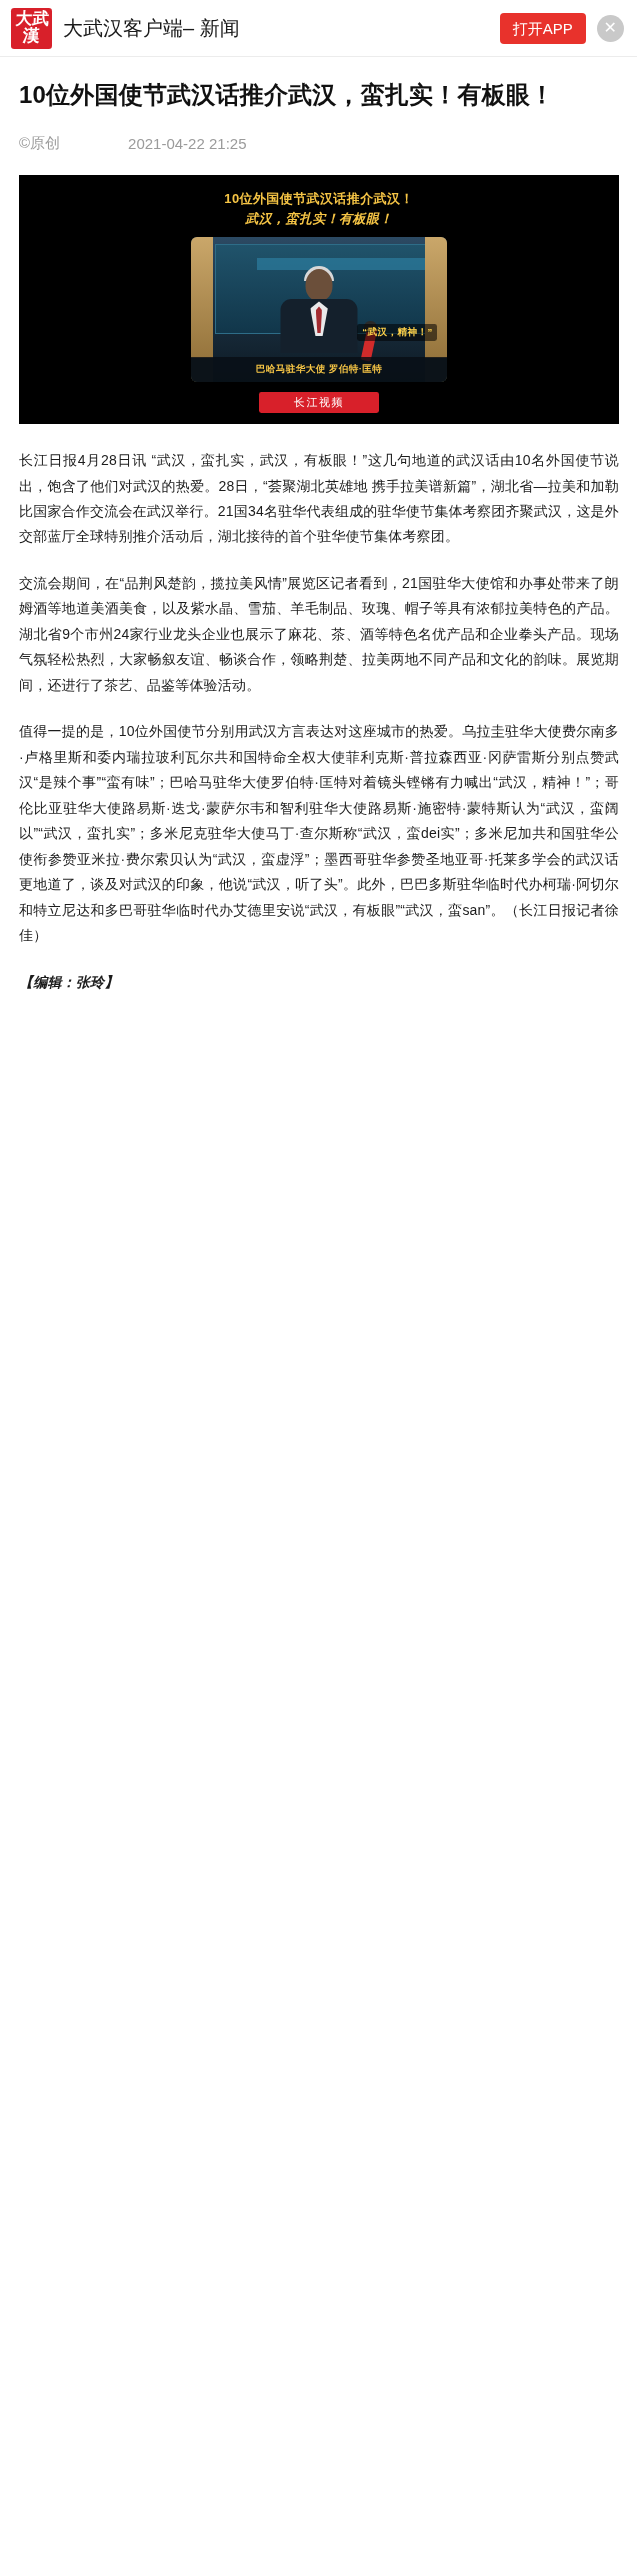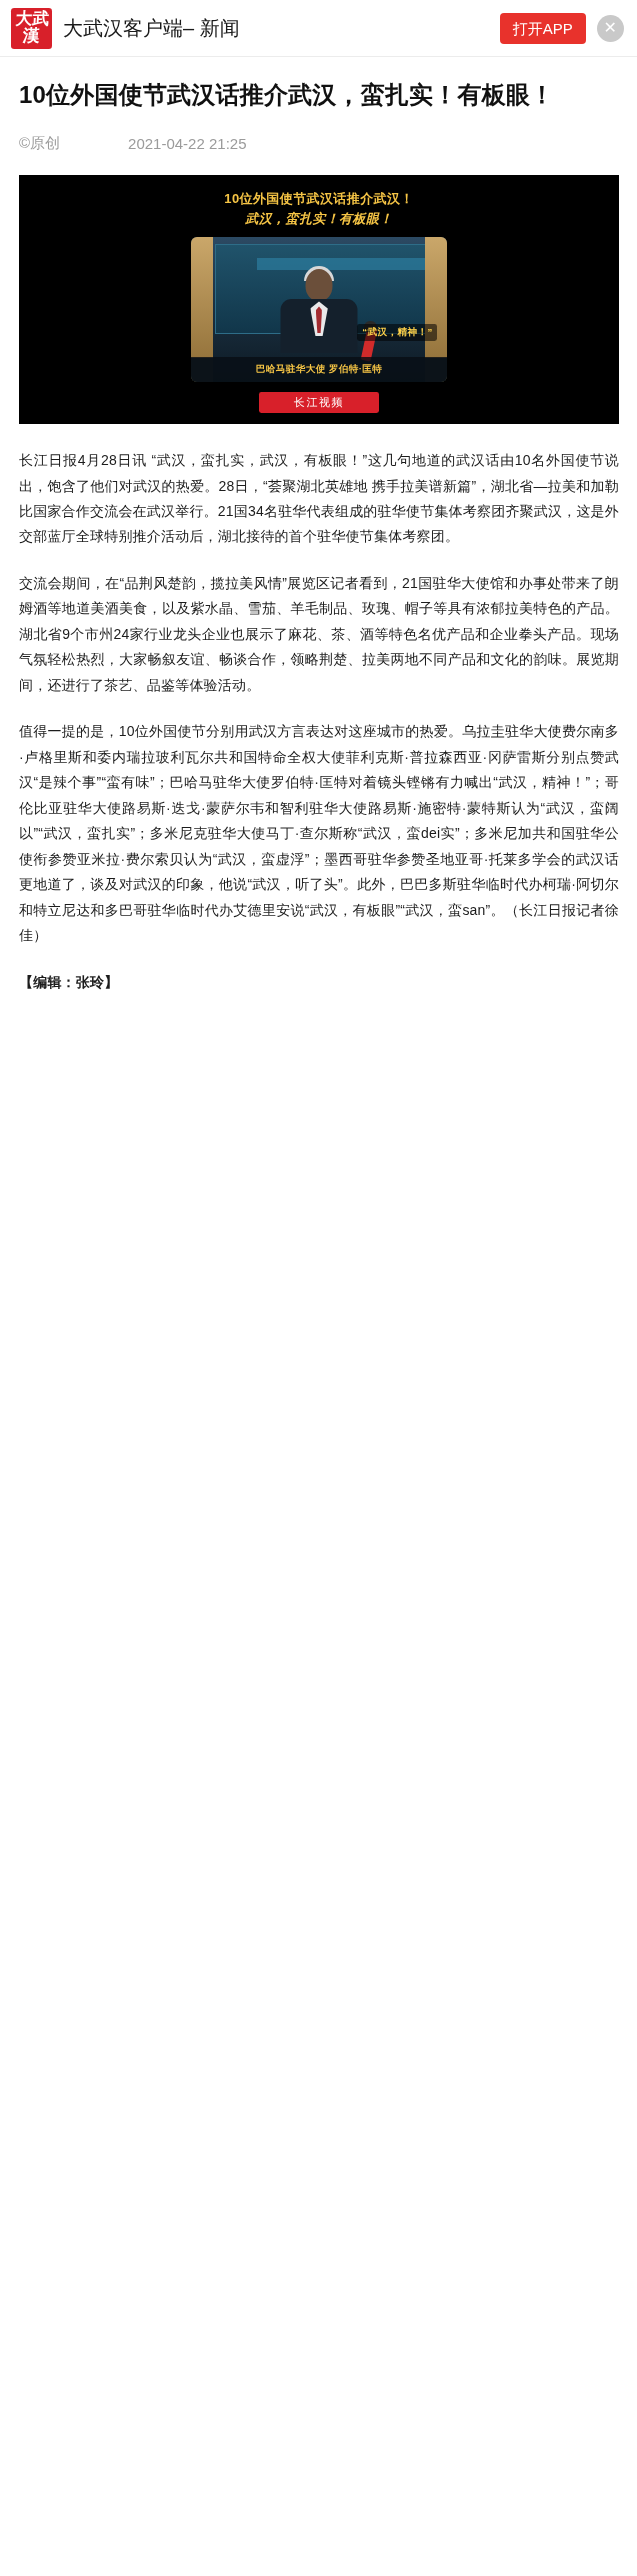--- a/index.html
+++ b/index.html
@@ -273,20 +273,21 @@
     color: #1c1c1c;
     margin: 0 0 21px 0;
     text-align: justify;
     letter-spacing: 0.2px;
   }
   .editor {
     font-size: 18.3px;
     color: #1c1c1c;
     margin: 14.4px 0 0 0;
     font-weight: bold;
+    font-style: italic;
   }
   .spacer { height: 32px; }
 </style>
 </head>
 <body>
 
 <div class="page">
 
   <div class="topbar">
     <div class="logo">

